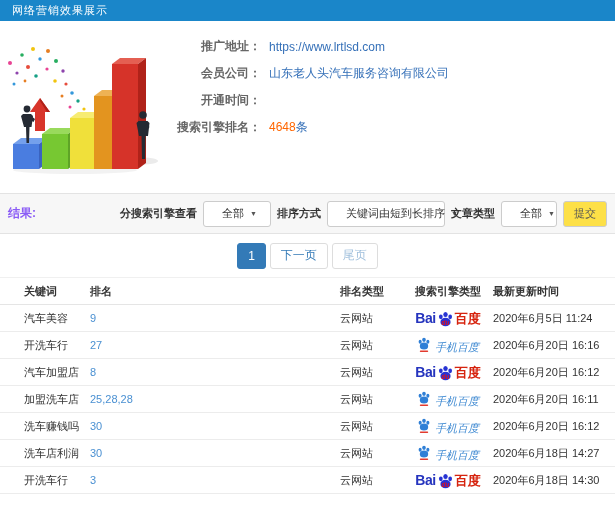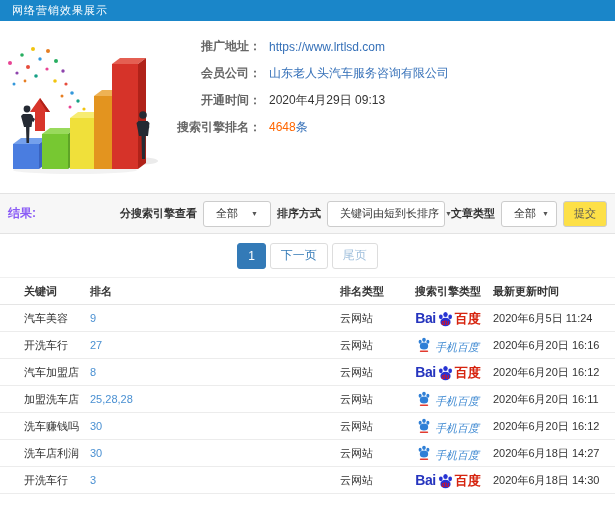--- a/index.html
+++ b/index.html
@@ -26,21 +26,21 @@
   
   .filter-bar{
     height:41px;background:#f7f7f7;border-top:1px solid #e3e3e3;border-bottom:1px solid #e3e3e3;
     display:flex;align-items:center;padding:0 8px;box-sizing:border-box;
   }
   .result-label{font-weight:bold;color:#8b5cf6;font-size:12px;}
   .filter-controls{margin-left:auto;display:flex;align-items:center;gap:6px;}
   .filter-label{font-weight:bold;color:#333;font-size:11px;white-space:nowrap;}
   .fselect{
     background:#fff;border:1px solid #ccc;border-radius:3px;height:26px;box-sizing:border-box;
-    display:flex;align-items:center;justify-content:space-between;padding:0 12px;
+    display:flex;align-items:center;justify-content:space-between;padding:0 18px;
     font-size:11px;color:#333;cursor:pointer;white-space:nowrap;
   }
   .fselect .caret{font-size:7px;color:#555;margin-left:6px;}
   .sel-engine{width:68px;}
   .sel-sort{width:118px;}
   .sel-type{width:56px;}
   .submit-btn{
     height:26px;box-sizing:border-box;padding:0 10px;background:#fde047;border:1px solid #ccc;
     border-radius:3px;font-size:11px;color:#555;cursor:pointer;
     font-family:"Liberation Sans","DejaVu Sans",sans-serif;
@@ -150,21 +150,20 @@
     <div class="info-row">
       <span class="info-label">推广地址：</span>
       <span class="info-value link">https://www.lrtlsd.com</span>
     </div>
     <div class="info-row">
       <span class="info-label">会员公司：</span>
       <span class="info-value link">山东老人头汽车服务咨询有限公司</span>
     </div>
     <div class="info-row">
       <span class="info-label">开通时间：</span>
-      <span class="info-value">2020年4月29日 09:13</span>
     </div>
     <div class="info-row">
       <span class="info-label">搜索引擎排名：</span>
       <span class="info-value">
         <span class="hl-orange">4648</span><span class="hl-blue">条</span>
       </span>
     </div>
   </div>
 </div>
 

